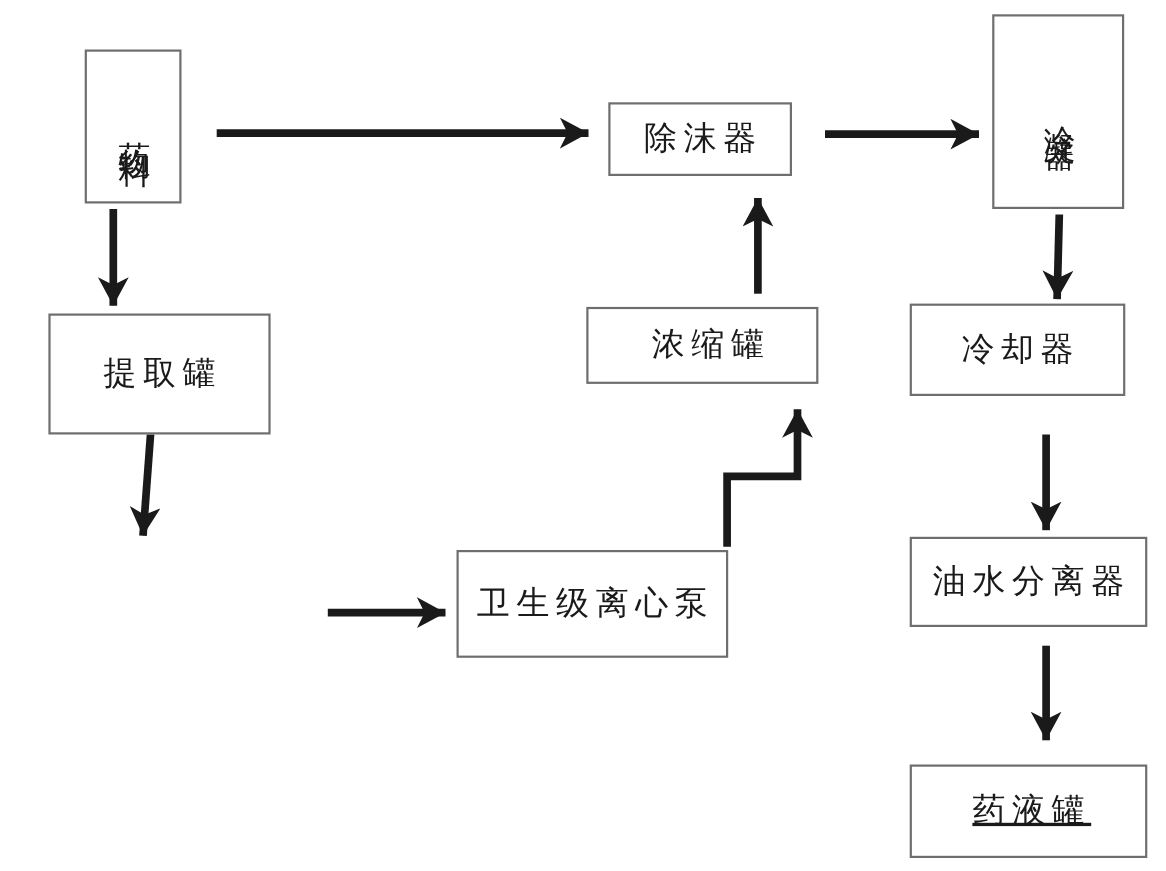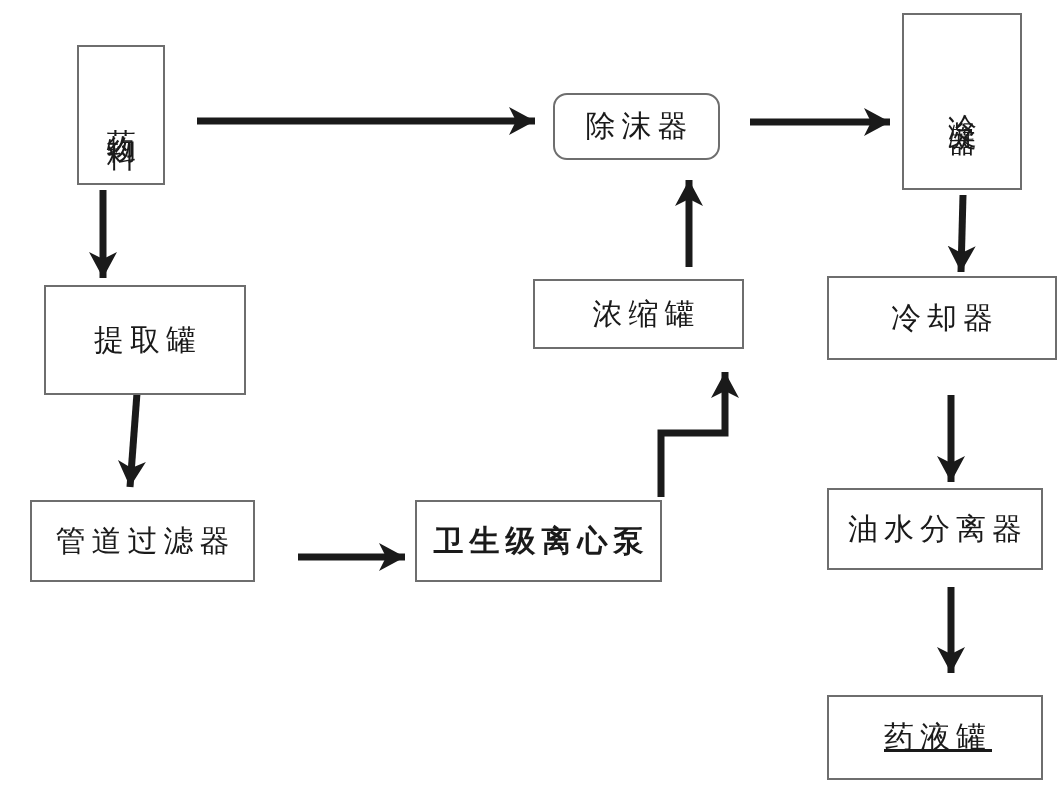--- a/index.html
+++ b/index.html
@@ -72,31 +72,30 @@
     <path class="edge" d="M298,557 L405,557" marker-end="url(#arrowhead)"></path>
     <path class="edge" d="M661,497 L661,433 L725,433 L725,372" marker-end="url(#arrowhead)"></path>
     <path class="edge" d="M689,267 L689,180" marker-end="url(#arrowhead)"></path>
     <path class="edge" d="M963,195 L961,272" marker-end="url(#arrowhead)"></path>
     <path class="edge" d="M951,395 L951,482" marker-end="url(#arrowhead)"></path>
     <path class="edge" d="M951,587 L951,673" marker-end="url(#arrowhead)"></path>
   </svg>
 
   <div class="node vertical" style="left:77px;  top:45px;  width:88px;  height:140px;">药物料</div>
 
-  <div class="node" style="left:553px; top:93px;  width:167px; height:67px;border-radius:14px;">除沫器</div>
+  <div class="node" style="left:553px; top:93px;  width:167px; height:67px;">除沫器</div>
 
   <div class="node vertical" style="left:902px; top:13px;  width:120px; height:177px;">冷凝器</div>
 
   <div class="node" style="left:44px;  top:285px; width:202px; height:110px;">提取罐</div>
 
   <div class="node" style="left:533px; top:279px; width:211px; height:70px;padding-left:10px;">浓缩罐</div>
 
-  <div class="node" style="left:827px; top:276px; width:230px; height:84px;">冷却器</div>
+  <div class="node" style="left:827px; top:276px; width:196px; height:84px;">冷却器</div>
 
-  <div class="node" style="left:30px;  top:500px; width:225px; height:82px;">管道过滤器</div>
 
-  <div class="node" style="left:415px; top:500px; width:247px; height:82px;font-weight:bold;">卫生级离心泵</div>
+  <div class="node" style="left:415px; top:500px; width:247px; height:98px;">卫生级离心泵</div>
 
   <div class="node" style="left:827px; top:488px; width:216px; height:82px;">油水分离器</div>
 
   <div class="node" style="left:827px; top:695px; width:216px; height:85px;text-decoration:underline;">药液罐</div>
 
 </div>
 
 </body></html>

